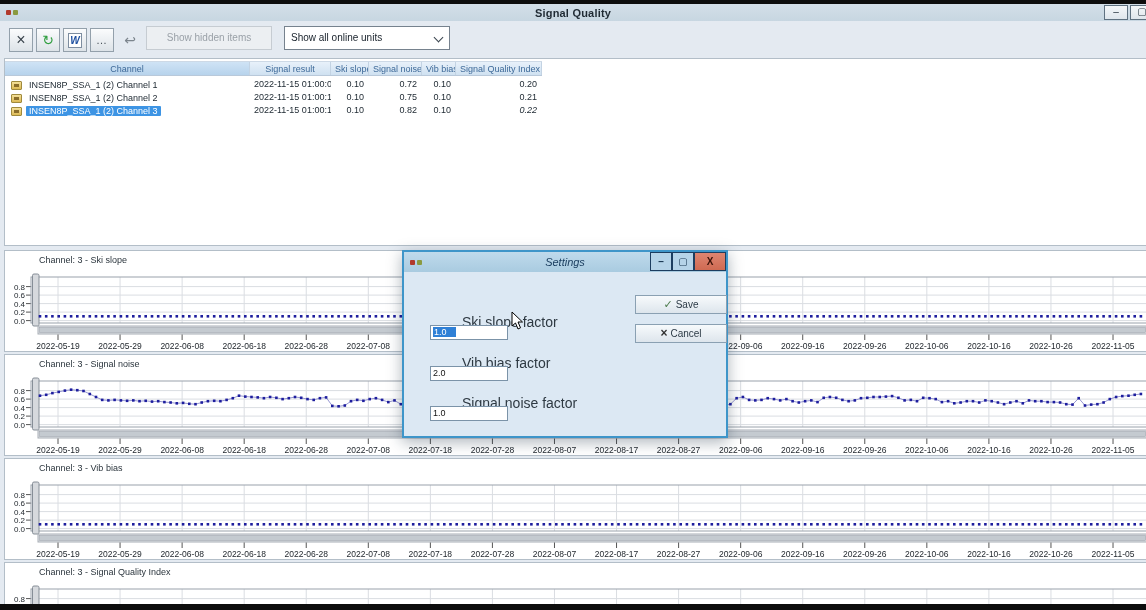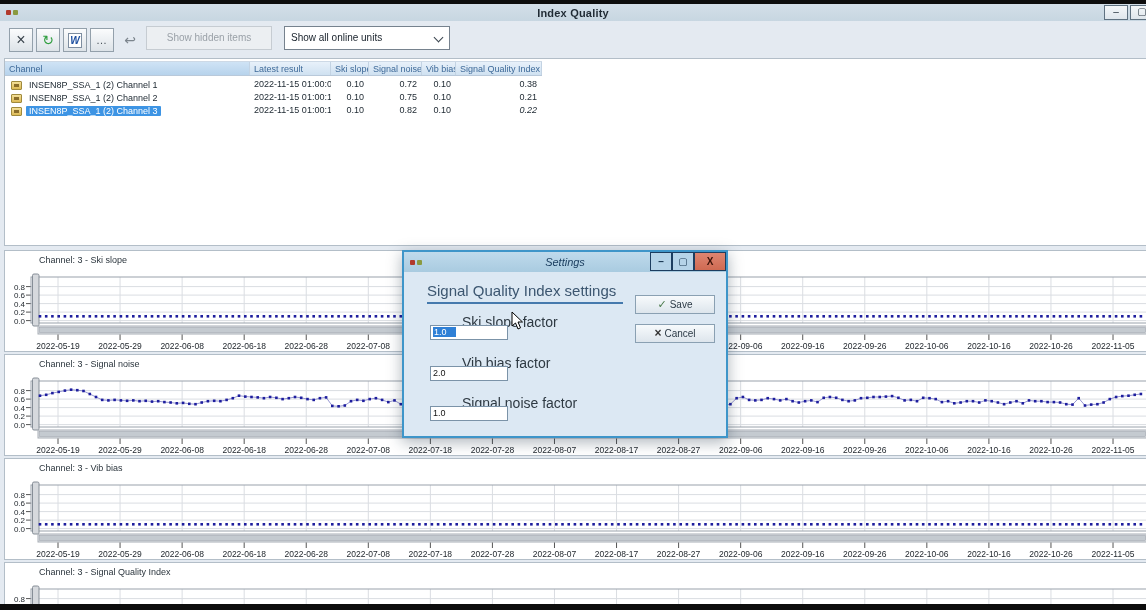--- a/index.html
+++ b/index.html
@@ -38,21 +38,21 @@
         text-align:center;line-height:22px;}
   .dropdown{position:absolute;left:284px;top:5px;width:166px;height:24px;background:#fff;
         border:1px solid #76828e;font-size:10px;color:#17202a;line-height:22px;padding-left:6px;}
   .dd-chevron{position:absolute;right:7px;top:7px;width:7px;height:7px;
         border-right:1.5px solid #3a444e;border-bottom:1.5px solid #3a444e;transform:rotate(45deg);}
 
   
   .table-panel{position:absolute;left:4px;top:58px;width:1142px;height:188px;background:#fff;
         border:1px solid #b3bec8;border-right:none;}
   .thead{position:absolute;left:0;top:2px;height:15px;display:flex;
-        background:linear-gradient(#e8f1fa,#cfe1f1);border-top:1px solid #cdd9e6;border-bottom:1px solid #b9c9da;}
+        background:linear-gradient(#e8f1fa,#cfe1f1);border-top:1px solid #cdd9e6;border-bottom:1px solid #b9c9da;text-align:center;}
   .th{font-size:9px;color:#3e6a99;padding:2px 4px 0 4px;border-right:1px solid #c3d3e3;overflow:hidden;white-space:nowrap;}
   .th.sorted{background:linear-gradient(#cfe3f5,#b7d3ec);}
   .trow{position:absolute;left:0;height:13px;display:flex;font-size:9px;color:#1c2730;justify-content:flex-end;}
   .td{padding:1px 5px 0 4px;white-space:nowrap;overflow:hidden;}
   .td.num{text-align:right;}
   .chan-cell{display:flex;align-items:center;gap:4px;padding-left:6px;}
   .chan-icon{width:11px;height:9px;background:linear-gradient(#f4e09a,#ddba55);
         border:1px solid #a08a3c;border-radius:1px;flex:0 0 auto;position:relative;}
   .chan-icon:after{content:"";position:absolute;left:2px;top:2px;width:5px;height:3px;background:#8a6d2a;}
   .chan-label{padding:0 3px;border-radius:1px;}
@@ -74,41 +74,41 @@
   .dlg-btns{position:absolute;right:0;top:0;height:20px;display:flex;z-index:2;}
   .dlg-btn{width:22px;height:19px;border:1px solid #1d3e60;background:#b5d3e8;
         font-size:10px;font-weight:bold;color:#15344f;text-align:center;line-height:17px;}
   .dlg-btn.close{width:32px;background:linear-gradient(#dd8571,#cf6a52);color:#3c1209;}
   .dlg-heading{position:absolute;left:23px;top:30px;font-size:15px;color:#3c5670;
         border-bottom:2px solid #4579ad;padding:0 6px 3px 0;width:196px;}
   .dlg-label{position:absolute;left:26px;font-size:14px;color:#2e3942;margin-left:32px;}
   .dlg-input{position:absolute;left:26px;width:78px;height:15px;background:#fff;
         border:1px solid #7b93a8;font-size:9px;color:#111;line-height:13px;padding-left:2px;}
   .dlg-input .sel{background:#2f80d6;color:#fff;padding:0 9px 0 1px;}
-  .dlg-action{position:absolute;left:231px;width:80px;height:19px;border:1px solid #8aa0b2;
+  .dlg-action{position:absolute;left:231px;width:92px;height:19px;border:1px solid #8aa0b2;
         background:linear-gradient(#f7fafc,#dde5ec);font-size:10px;color:#2c3a46;
         text-align:center;line-height:17px;}
   .glyph-check{color:#4a7a4a;font-size:11px;margin-right:3px;}
   .glyph-x{color:#333;font-size:12px;margin-right:3px;font-weight:bold;}
 
   .cursor{position:absolute;left:511px;top:311px;z-index:60;}
 </style>
 </head>
 <body>
 
 <div class="screen">
   <div class="strip top"></div>
   <div class="strip bottom"></div>
 
   <div class="titlebar">
     <div class="app-dots">
       <div class="dot r"></div>
         <div class="dot g"></div>
     </div>
-    <div class="title">Index Quality</div>
+    <div class="title">Signal Quality</div>
     <div class="winbtns">
       <div class="winbtn">–</div>
       <div class="winbtn">▢</div>
     </div>
   </div>
 
   <div class="toolbar">
     <div class="tbtn" style="left:9px">
       <span style="font-size:16px;color:#3a444c;">×</span>
     </div>
@@ -127,37 +127,37 @@
     <div class="btn-showhidden">Show hidden items</div>
     <div class="dropdown">
       <span>Show all online units</span>
       <div class="dd-chevron"></div>
     </div>
   </div>
 
   <div class="table-panel">
     <div class="thead">
         <div class="th sorted" style="width: 245px;">Channel</div>
-        <div class="th" style="width: 81px;">Latest result</div>
+        <div class="th" style="width: 81px;">Signal result</div>
         <div class="th" style="width: 38px;">Ski slope</div>
         <div class="th" style="width: 53px;">Signal noise</div>
         <div class="th" style="width: 34px;">Vib bias</div>
         <div class="th" style="width: 86px;">Signal Quality Index</div>
       </div>
     <div>
         <div class="trow" style="top: 19px;">
           <div class="td chan-cell" style="width: 245px;">
             <div class="chan-icon"></div>
             <span class="chan-label">INSEN8P_SSA_1 (2)  Channel 1</span>
           </div>
           <div class="td" style="width: 81px;">2022-11-15 01:00:09</div>
           <div class="td num" style="width: 38px;">0.10</div>
           <div class="td num" style="width: 53px;">0.72</div>
           <div class="td num" style="width: 34px;">0.10</div>
-          <div class="td num" style="width: 86px;">0.38</div>
+          <div class="td num" style="width: 86px;">0.20</div>
         </div>
         <div class="trow" style="top: 32px;">
           <div class="td chan-cell" style="width: 245px;">
             <div class="chan-icon"></div>
             <span class="chan-label">INSEN8P_SSA_1 (2)  Channel 2</span>
           </div>
           <div class="td" style="width: 81px;">2022-11-15 01:00:15</div>
           <div class="td num" style="width: 38px;">0.10</div>
           <div class="td num" style="width: 53px;">0.75</div>
           <div class="td num" style="width: 34px;">0.10</div>
@@ -1033,21 +1033,20 @@
         <div class="dot r"></div>
           <div class="dot g"></div>
       </div>
       <div class="dlg-title">Settings</div>
     </div>
     <div class="dlg-btns">
       <div class="dlg-btn">–</div>
       <div class="dlg-btn">▢</div>
       <div class="dlg-btn close">X</div>
     </div>
-    <div class="dlg-heading">Signal Quality Index settings</div>
 
     <div class="dlg-label" style="top:62px">Ski slope factor</div>
     <div class="dlg-input" style="top:73px">
       <span class="sel">1.0</span>
     </div>
 
     <div class="dlg-label" style="top:103px">Vib bias factor</div>
     <div class="dlg-input" style="top:114px">
       <span>2.0</span>
     </div>

